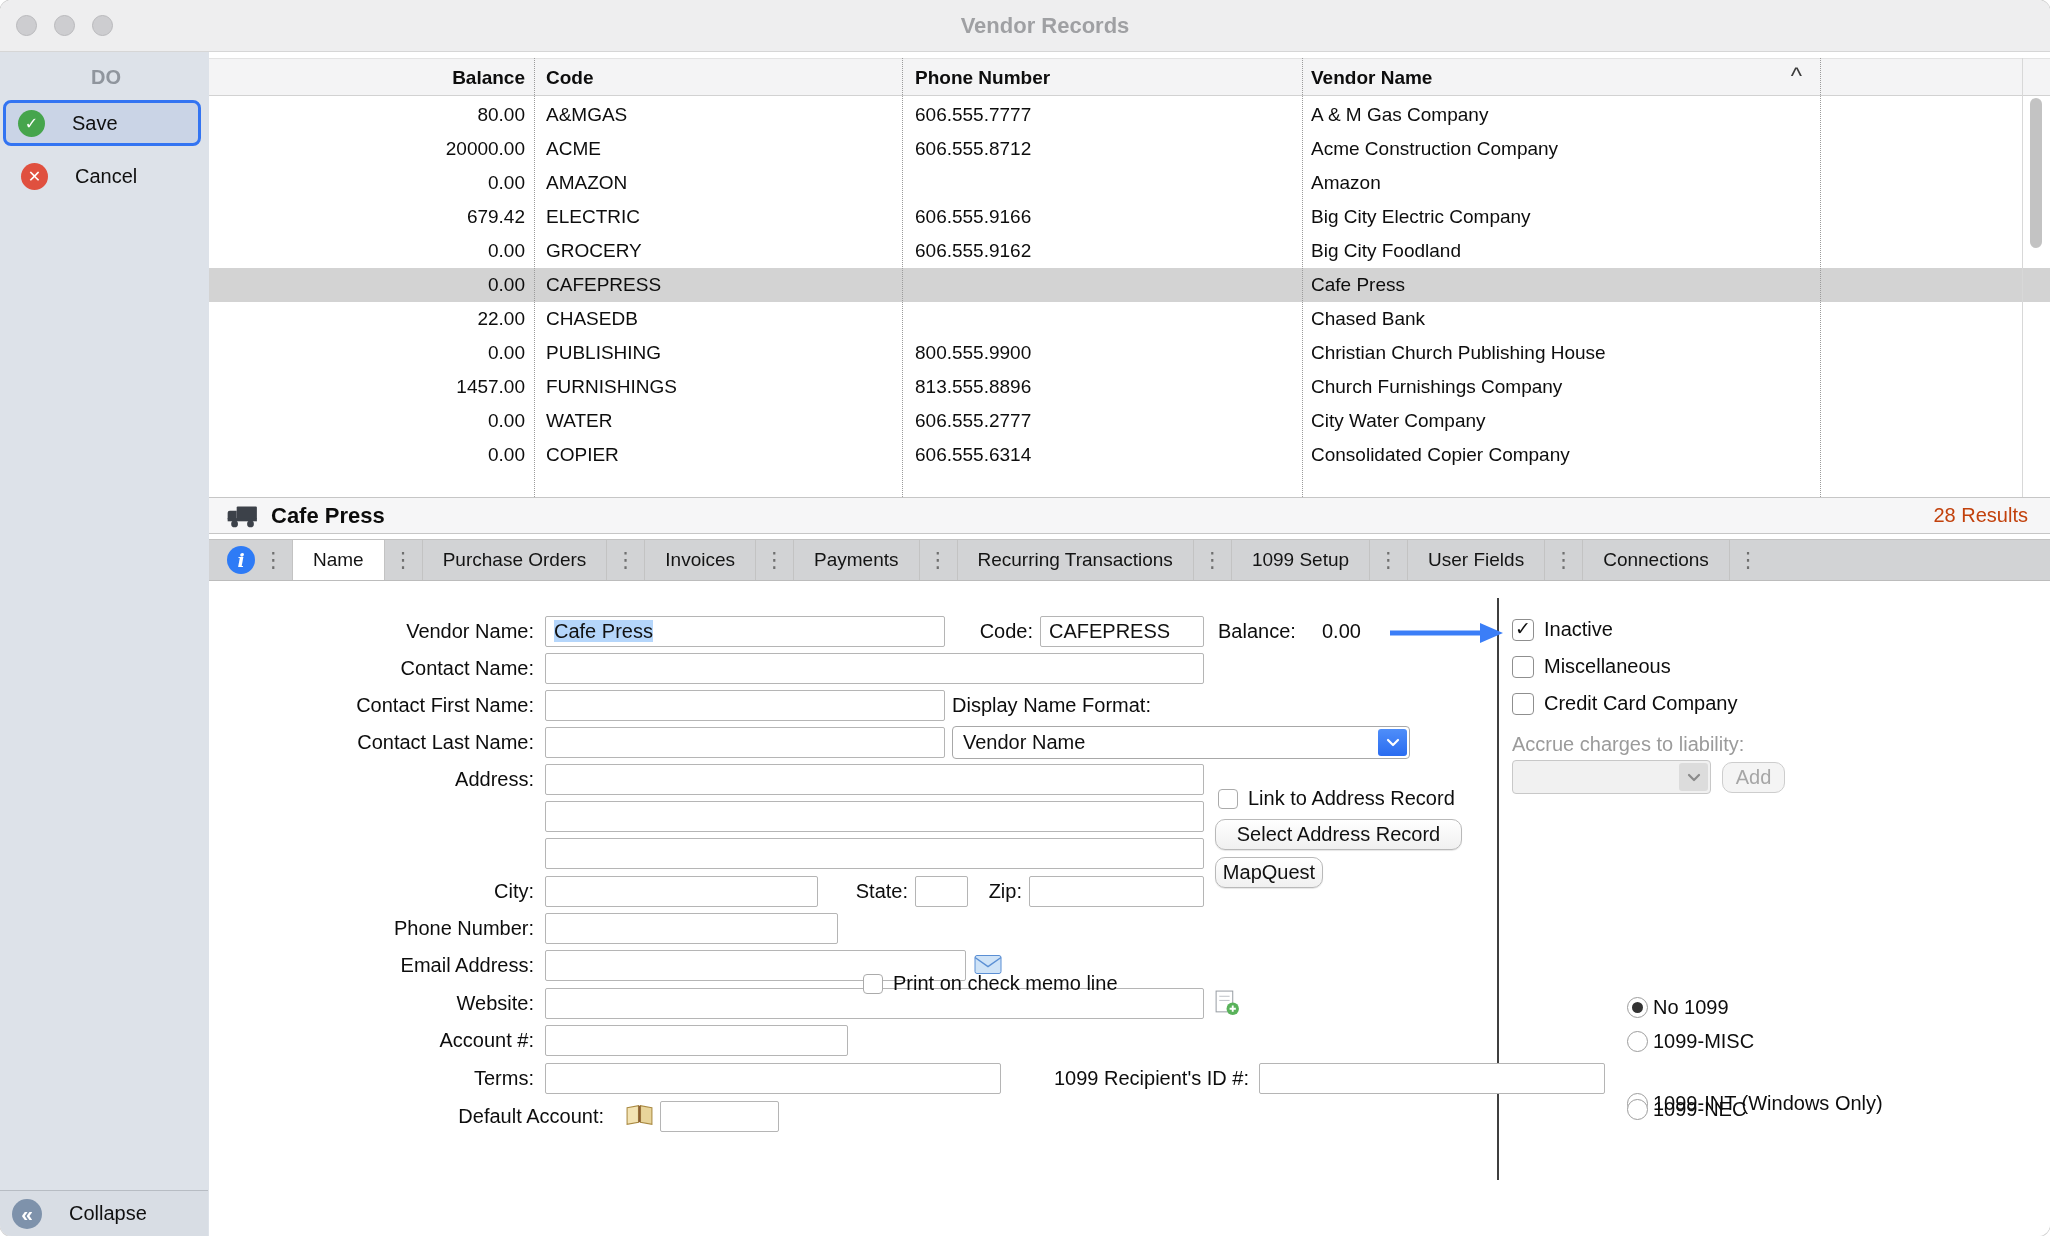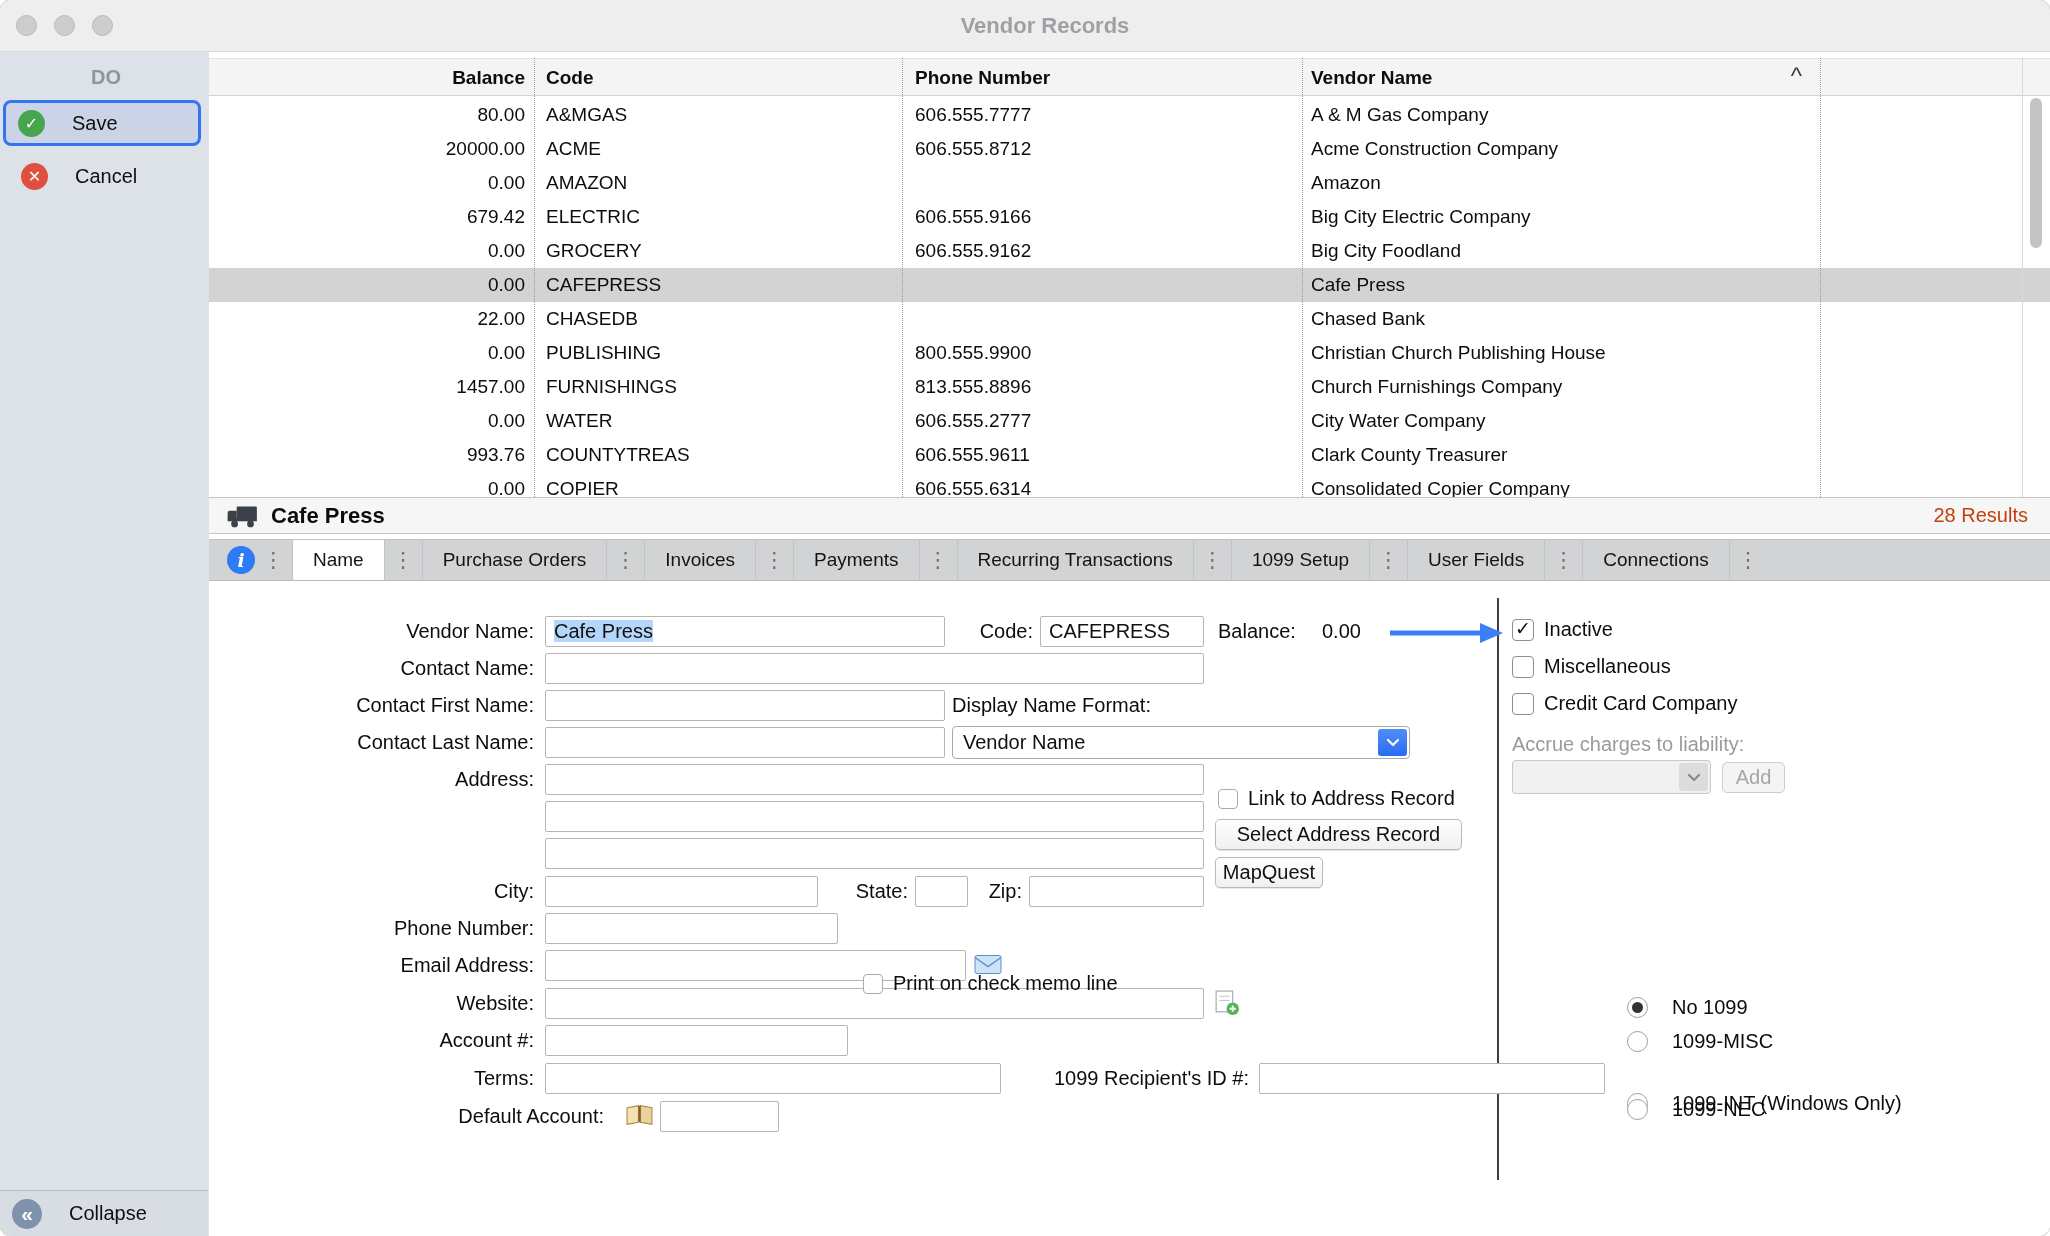--- a/index.html
+++ b/index.html
@@ -79,29 +79,29 @@
   .div-input { line-height:29px; }
   .sel-text { background:#b5d6fb; }
   .select { position:absolute; background:#fff; border:1px solid #a8a8a8; border-radius:4px; z-index:2; }
   .select .stext { position:absolute; left:10px; top:0; line-height:31px; font-size:20px; color:#101010; }
   .sbtn { position:absolute; right:2px; top:2px; bottom:2px; width:29px; border-radius:3px;
           display:flex; align-items:center; justify-content:center; }
   .sbtn.blue { background:linear-gradient(#4f8ef9,#2a6cf0); }
   .select.disabled { background:#f1f1f1; border-color:#c8c8c8; }
   .sbtn.gray { background:#dcdcdc; }
   .btn { position:absolute; background:linear-gradient(#ffffff,#f0f0f0); border:1px solid #b9b9b9;
-         border-radius:5px; font-size:20px; color:#111; text-align:center; line-height:29px;
+         border-radius:10px; font-size:20px; color:#111; text-align:center; line-height:29px;
          box-shadow:0 1px 1px rgba(0,0,0,.10); z-index:2; }
   .btn.disabled { background:#f4f4f4; color:#a6a6a6; border-color:#cdcdcd; box-shadow:none; }
   .cb-row { position:absolute; display:flex; align-items:center; gap:10px; font-size:20px; color:#0d0d0d; z-index:2; }
   .cb { width:20px; height:20px; background:#fff; border:1.5px solid #ababab; border-radius:4px; flex:0 0 auto; }
   .cbx { width:22px; height:22px; background:#fff; border:1.5px solid #8f8f8f; border-radius:4px;
          display:flex; align-items:center; justify-content:center; flex:0 0 auto; }
   .cbx .mark { font-size:19px; font-weight:bold; color:#101010; margin-top:-3px; }
-  .radio-row { position:absolute; display:flex; align-items:center; gap:24px; font-size:20px; color:#0d0d0d; }
+  .radio-row { position:absolute; display:flex; align-items:center; gap:5px; font-size:20px; color:#0d0d0d; }
   .radio { width:21px; height:21px; border-radius:50%; background:#fff; border:1.5px solid #9d9d9d;
            display:flex; align-items:center; justify-content:center; flex:0 0 auto; }
   .radio .dot { width:11px; height:11px; border-radius:50%; background:#333; }
   .divider { position:absolute; left:1497px; top:598px; width:2px; height:582px; background:#3f3f3f; z-index:1; }
   .gray-label { color:#9b9b9b; }
   .arrow-svg { position:absolute; left:1386px; top:616px; z-index:2; }
   .icon-abs { position:absolute; z-index:2; display:flex; }
 </style>
 </head>
 <body>
@@ -196,26 +196,20 @@
           <div class="tcell c-balance">1457.00</div>
           <div class="tcell c-code">FURNISHINGS</div>
           <div class="tcell c-phone">813.555.8896</div>
           <div class="tcell c-name">Church Furnishings Company</div>
         </div>
         <div class="trow">
           <div class="tcell c-balance">0.00</div>
           <div class="tcell c-code">WATER</div>
           <div class="tcell c-phone">606.555.2777</div>
           <div class="tcell c-name">City Water Company</div>
-        </div>
-        <div class="trow">
-          <div class="tcell c-balance">993.76</div>
-          <div class="tcell c-code">COUNTYTREAS</div>
-          <div class="tcell c-phone">606.555.9611</div>
-          <div class="tcell c-name">Clark County Treasurer</div>
         </div>
         <div class="trow">
           <div class="tcell c-balance">0.00</div>
           <div class="tcell c-code">COPIER</div>
           <div class="tcell c-phone">606.555.6314</div>
           <div class="tcell c-name">Consolidated Copier Company</div>
         </div>
       </div>
     <div class="vsep" style="left:325px"></div>
     <div class="vsep" style="left:693px"></div>

